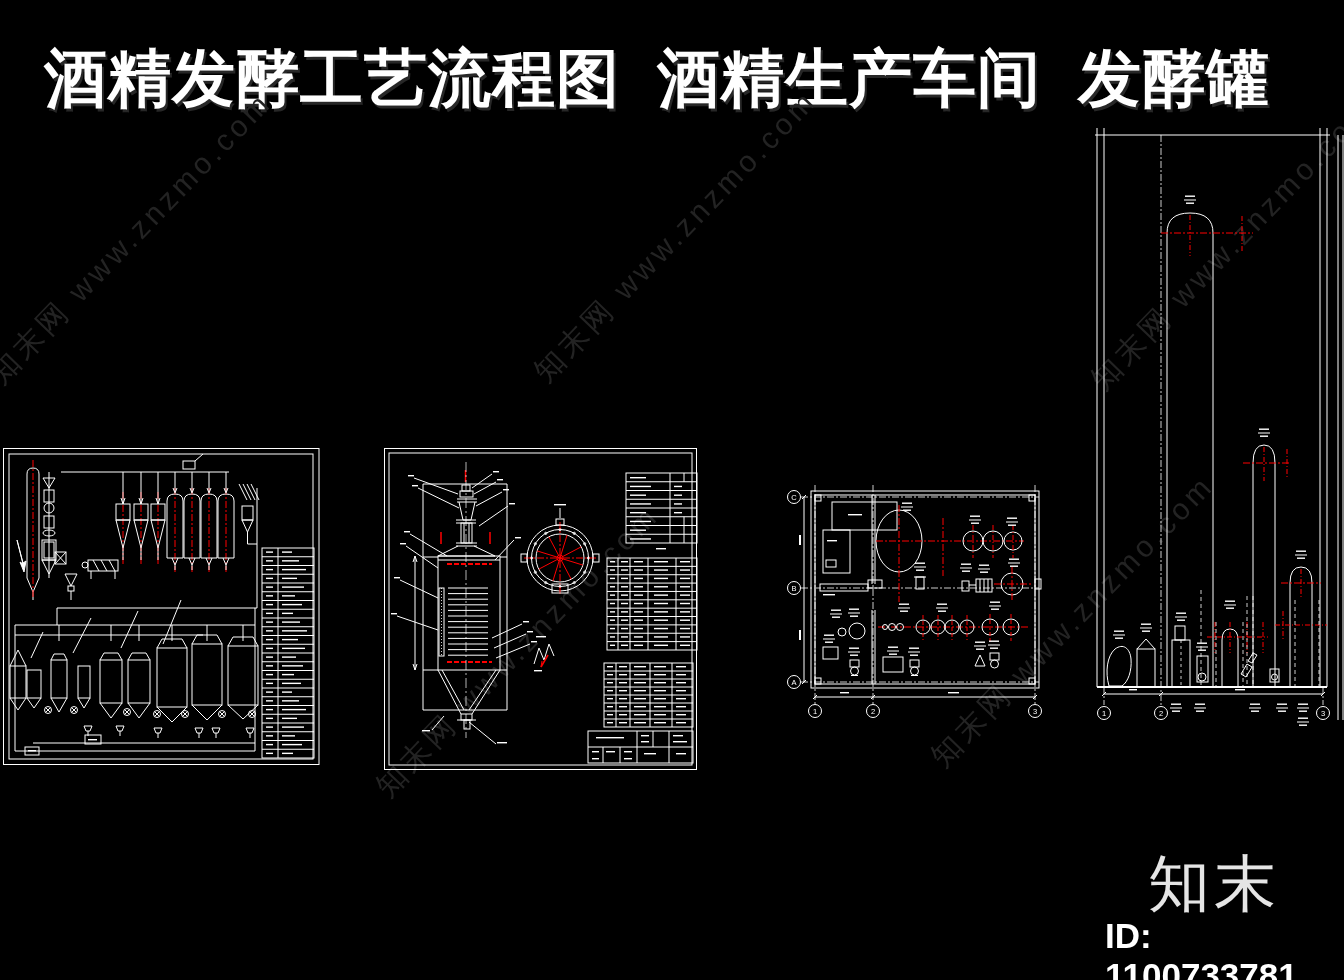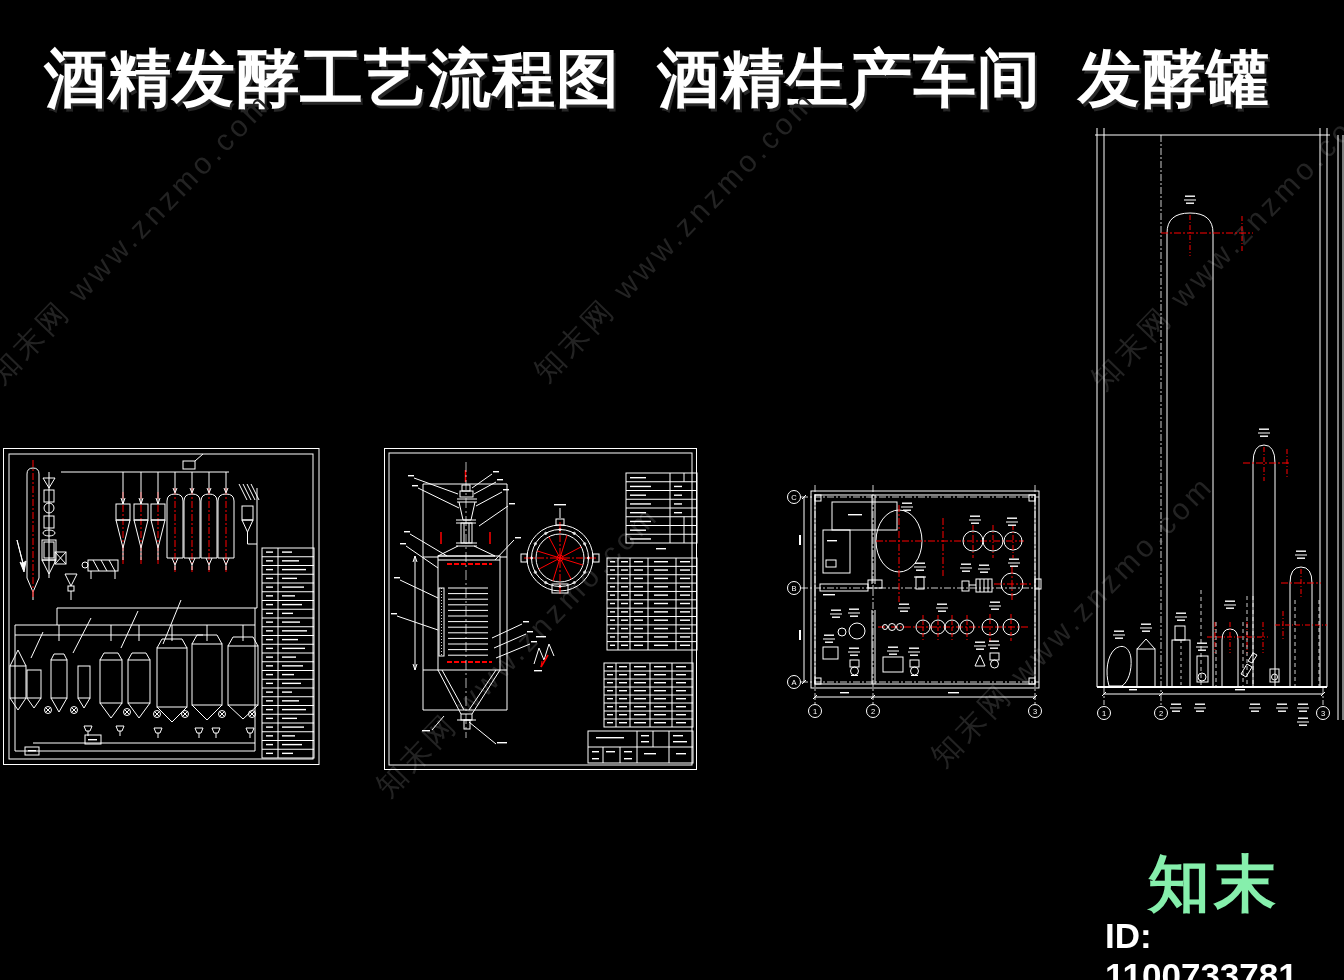--- a/index.html
+++ b/index.html
@@ -4,21 +4,21 @@
 <style>
   html,body{margin:0;padding:0;background:#000;}
   .stage{position:relative;width:1344px;height:980px;background:#000;overflow:hidden;
          font-family:"Liberation Sans",sans-serif;}
   .title{position:absolute;left:44px;top:36px;font-size:63px;font-weight:bold;color:#fff;
          letter-spacing:1px;white-space:pre;text-shadow:2px 3px 0 rgba(130,130,130,0.30);}
   .wm{position:absolute;font-size:30px;line-height:38px;letter-spacing:4px;color:#232323;
       white-space:nowrap;transform-origin:0 100%;transform:rotate(-46deg);}
   #wm-a{left:8px;top:354px;} #wm-b{left:553px;top:352px;} #wm-c{left:1110px;top:360px;}
   #wm-d{left:395px;top:767px;} #wm-e{left:950px;top:737px;}
-  .logo{position:absolute;left:1148px;top:842px;font-size:62px;font-weight:700;color:#86efac;
+  .logo{position:absolute;left:1148px;top:842px;font-size:62px;font-weight:400;color:#e5e5e5;
         letter-spacing:4px;}
   .idtext{position:absolute;left:1105px;top:916px;font-size:35px;font-weight:bold;color:#fff;}
   svg{position:absolute;overflow:visible;}
   #d1{left:3px;top:448px;} #d2{left:384px;top:448px;} #d3{left:790px;top:480px;} #d4{left:1095px;top:128px;}
   text{font-family:"Liberation Sans",sans-serif;fill:#fff;}
 </style>
 </head>
 <body>
 
 <div class="stage">

